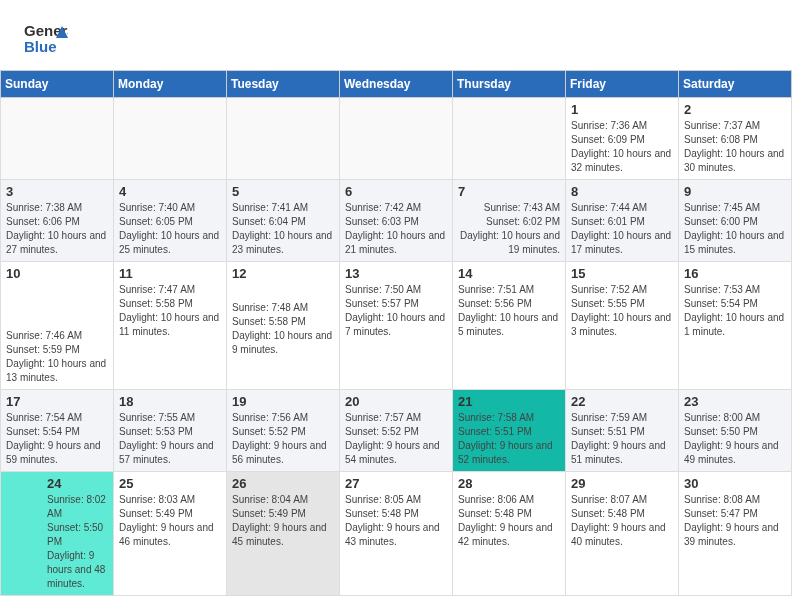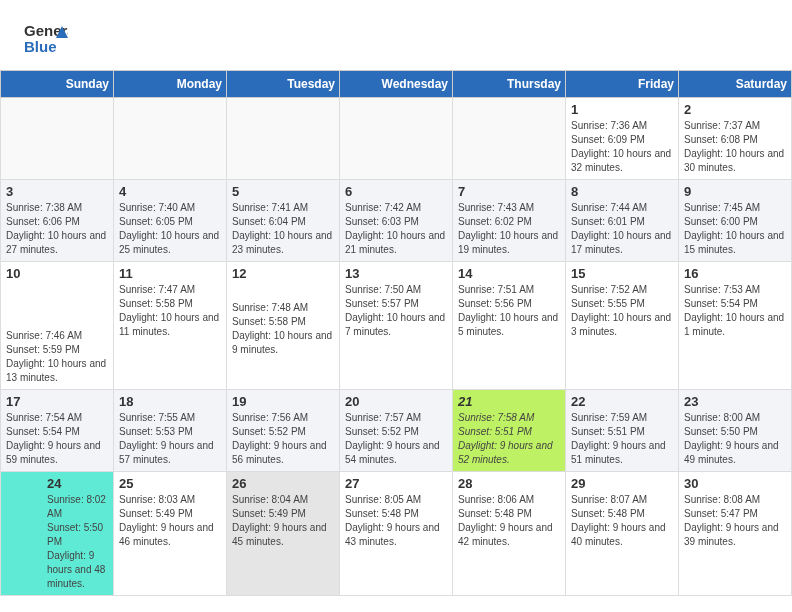--- a/index.html
+++ b/index.html
@@ -36,21 +36,21 @@
       width: 100%;
       border-collapse: collapse;
       margin: 0;
     }
     .calendar th {
       background-color: #2a6bba;
       color: #fff;
       font-size: 12px;
       font-weight: bold;
       padding: 6px 4px;
-      text-align: right;
+      text-align: left;
       border: 1px solid #ccc;
     }
     .calendar td {
       vertical-align: top;
       border: 1px solid #ddd;
       padding: 4px 5px;
       font-size: 10.5px;
       color: #333;
       background: #fff;
       width: 113px;
@@ -153,21 +153,21 @@
 Daylight: 10 hours and 23 minutes.</div>
         </td>
         <td style="background: rgb(242, 244, 248);">
           <span class="day-number">6</span>
           <div class="day-info" style="white-space: pre-line;">Sunrise: 7:42 AM
 Sunset: 6:03 PM
 Daylight: 10 hours and 21 minutes.</div>
         </td>
         <td style="background: rgb(242, 244, 248);">
           <span class="day-number">7</span>
-          <div class="day-info" style="white-space: pre-line;">Sunrise: 7:43 AM
+          <div class="day-info" style="white-space: pre-line; text-align: right;">Sunrise: 7:43 AM
 Sunset: 6:02 PM
 Daylight: 10 hours and 19 minutes.</div>
         </td>
         <td style="background: rgb(242, 244, 248);">
           <span class="day-number">8</span>
           <div class="day-info" style="white-space: pre-line;">Sunrise: 7:44 AM
 Sunset: 6:01 PM
 Daylight: 10 hours and 17 minutes.</div>
         </td>
         <td style="background: rgb(242, 244, 248);">
@@ -239,21 +239,21 @@
           <div class="day-info" style="white-space: pre-line;">Sunrise: 7:56 AM
 Sunset: 5:52 PM
 Daylight: 9 hours and 56 minutes.</div>
         </td>
         <td style="background: rgb(242, 244, 248);">
           <span class="day-number">20</span>
           <div class="day-info" style="white-space: pre-line;">Sunrise: 7:57 AM
 Sunset: 5:52 PM
 Daylight: 9 hours and 54 minutes.</div>
         </td>
-        <td style="background: #bef264; font-style: italic;">
+        <td style="background: #14b8a6;">
           <span class="day-number">21</span>
           <div class="day-info" style="white-space: pre-line;">Sunrise: 7:58 AM
 Sunset: 5:51 PM
 Daylight: 9 hours and 52 minutes.</div>
         </td>
         <td style="background: rgb(242, 244, 248);">
           <span class="day-number">22</span>
           <div class="day-info" style="white-space: pre-line;">Sunrise: 7:59 AM
 Sunset: 5:51 PM
 Daylight: 9 hours and 51 minutes.</div>

